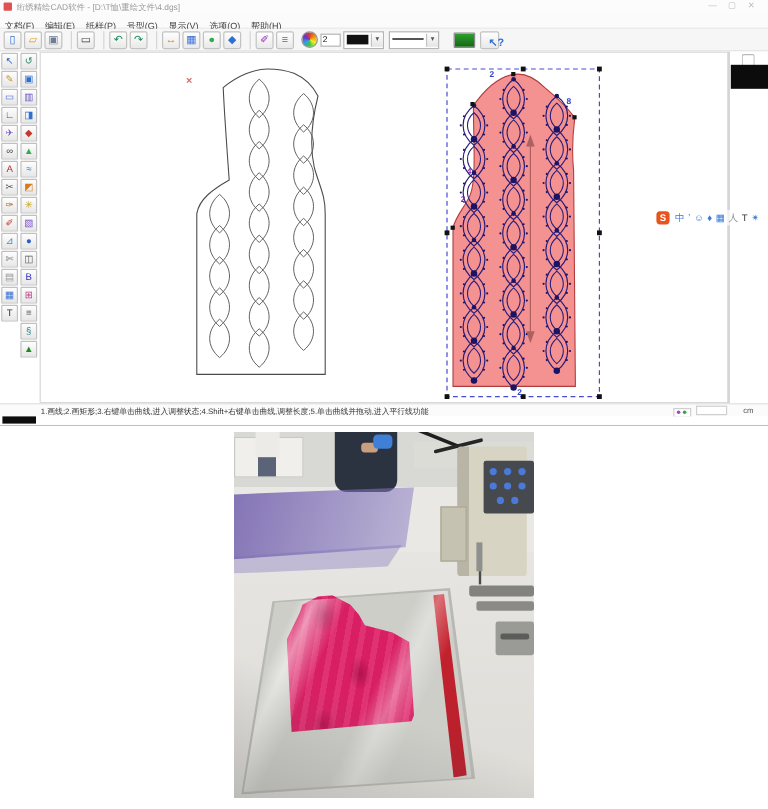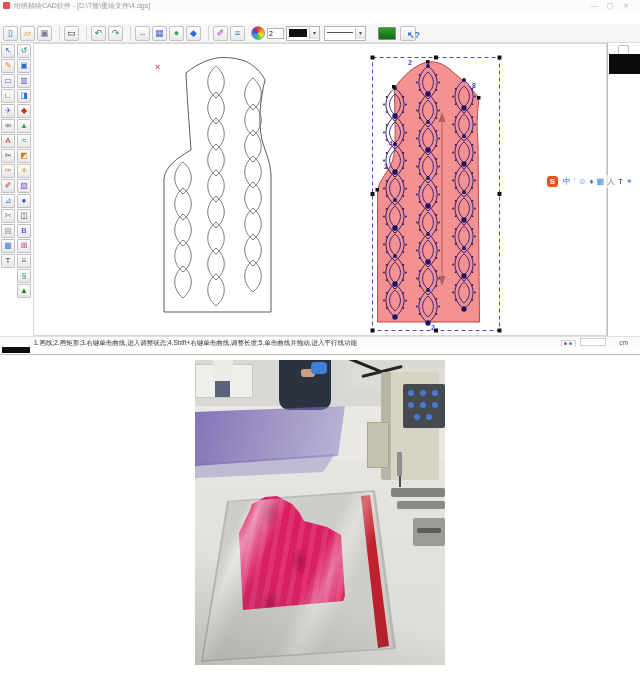--- a/index.html
+++ b/index.html
@@ -106,20 +106,23 @@
   <div class="app">
 
     <div class="titlebar">
       <span class="appicon"></span>
       <span class="title">绗绣精绘CAD软件 - [D:\T恤\重绘文件\4.dgs]</span>
       <span class="wctrl wmin">—</span>
       <span class="wctrl wmax">▢</span>
       <span class="wctrl wclose">✕</span>
     </div>
 
+    <div class="menubar">
+      
+    <span class="menu-item">文档(F)</span><span class="menu-item">编辑(E)</span><span class="menu-item">纸样(P)</span><span class="menu-item">号型(G)</span><span class="menu-item">显示(V)</span><span class="menu-item">选项(O)</span><span class="menu-item">帮助(H)</span></div>
 
     <div class="toolbar">
       <span class="tb-group">
 
       <button class="tbtn" style="--c: #2f6fd0;"><span>▯</span></button>
           <button class="tbtn" style="--c: #d9a21b;"><span>▱</span></button>
           <button class="tbtn" style="--c: #6f7d95;"><span>▣</span></button>
         </span>
       <span class="tb-sep"></span>
       <span class="tb-group">

